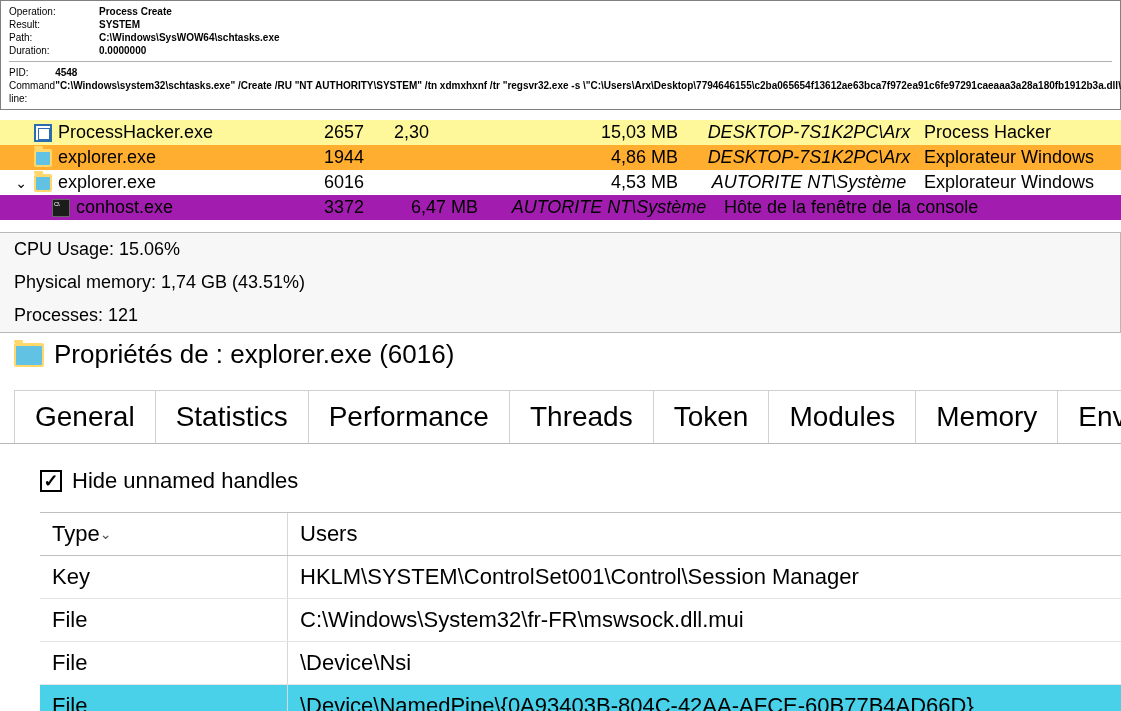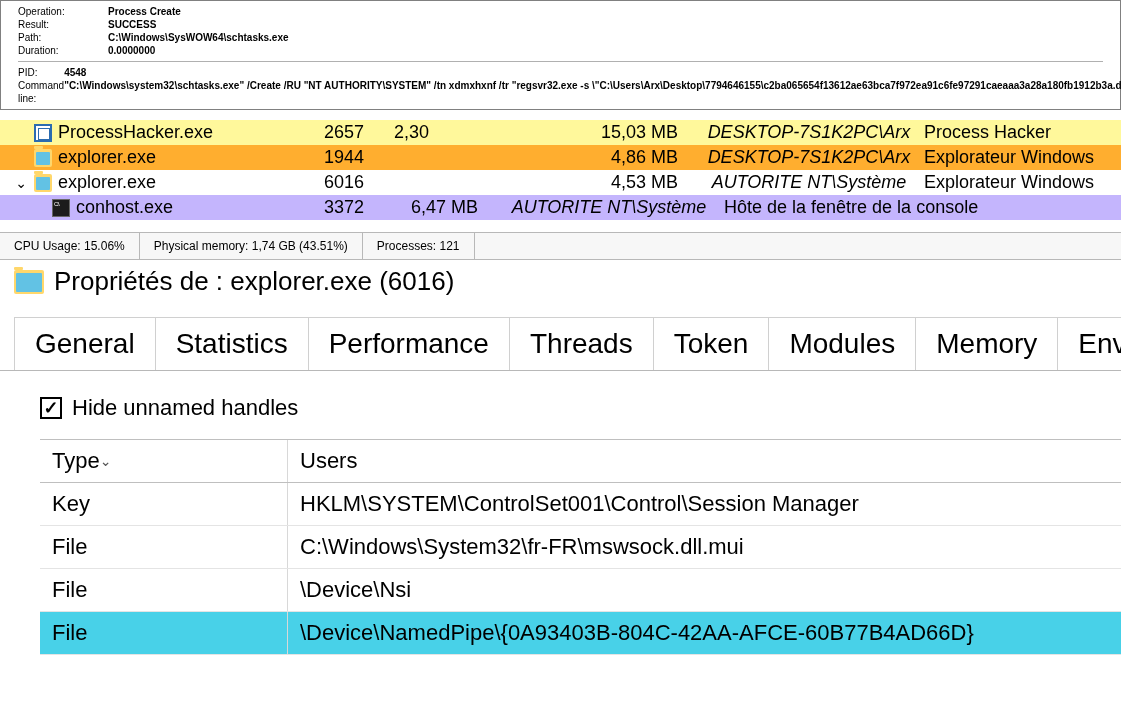--- a/index.html
+++ b/index.html
@@ -1,53 +1,53 @@
 <!DOCTYPE html>
 <html><head>
 <meta charset="utf-8">
 <style>
   * { box-sizing: border-box; font-family: "Segoe UI", Tahoma, sans-serif; }
   body { margin: 0; padding: 0; background: #fff; color: #000; width: 1121px; }
 
   
-  .event { border: 1px solid #808080; padding: 4px 17px; font-size: 10px; line-height: 13px; }
+  .event { border: 1px solid #808080; padding: 4px 8px; font-size: 10px; line-height: 13px; }
   .event .rows { display: table; }
   .event .row { display: table-row; }
   .event .lbl { display: table-cell; width: 90px; color: #000; }
   .event .val { display: table-cell; white-space: nowrap; font-weight: bold; }
   .event hr { border: none; border-top: 1px solid #b0b0b0; margin: 4px 0; }
   .event .row2 .lbl { width: 180px; }
 
   
   .plist { font-size: 18px; margin-top: 10px; }
   .plist .prow { display: flex; align-items: center; padding: 2px 0 2px 14px; }
   .plist .c-name { width: 310px; display: flex; align-items: center; gap: 6px; }
   .plist .c-pid  { width: 70px; text-align: left; }
   .plist .c-cpu  { width: 200px; text-align: left; }
   .plist .c-mem  { width: 100px; text-align: right; padding-right: 16px; }
   .plist .c-user { width: 230px; text-align: center; font-style: italic; }
   .plist .c-desc { flex: 1; text-align: left; }
   .r0 { background: #fff89b; }
   .r1 { background: #ffae2f; }
   .r2 { background: #fff; }
-  .r3 { background: #c4b5fd; }
+  .r3 { background: #a21caf; }
   .plist .indent { padding-left: 18px; }
   .plist .chev { width: 14px; display:inline-block; text-align:center; font-size:14px; }
 
   .icon { width: 18px; height: 18px; display: inline-block; vertical-align: middle; }
   .icon-ph { background:#fff; border:2px solid #2b6cb0; position:relative; }
   .icon-ph::after{content:"";position:absolute;left:2px;top:2px;width:10px;height:10px;border:1px solid #2b6cb0;}
   .icon-folder { background:#ffd76b; border-radius:2px; position:relative; }
   .icon-folder::before{content:"";position:absolute;left:0;top:-3px;width:9px;height:3px;background:#ffd76b;border-radius:1px;}
   .icon-folder::after{content:"";position:absolute;left:2px;top:3px;right:2px;bottom:2px;background:#62c2e4;border-radius:1px;}
   .icon-cmd { background:#1c1c1c; border:1px solid #666; position:relative; }
   .icon-cmd::after{content:"C:\\";color:#fff;font-size:6px;position:absolute;top:1px;left:1px;letter-spacing:-1px;}
 
   
-  .statusbar { border-top:1px solid #b8b8b8; border-bottom:1px solid #b8b8b8; display:flex; font-size:12px; background:#f7f7f7; }
+  .statusbar { border-top:1px solid #b8b8b8; border-bottom:1px solid #b8b8b8; display:flex; font-size:18px; background:#f7f7f7;flex-direction:column; }
   .statusbar .cell { padding: 6px 14px; border-right:1px solid #b8b8b8; }
 
   
   .prophdr { display:flex; align-items:center; gap:10px; padding: 6px 12px 6px 14px; font-size:26px; }
   .prophdr .icon-folder { width:30px; height:24px; }
 
   
   .tabbar { display:flex; border-bottom:1px solid #b8b8b8; margin-top:14px; padding-left:14px; font-size:28px; }
   .tabbar .tab { padding: 10px 20px; border:1px solid #d0d0d0; border-bottom:none; background:#fff; margin-right:-1px; cursor:pointer; }
   .tabbar .tab:last-child { border-right:none; }
@@ -69,21 +69,21 @@
 <body>
 
 <div class="event">
   <div class="rows">
     <div class="row">
         <span class="lbl">Operation:</span>
         <span class="val">Process Create</span>
       </div>
     <div class="row">
         <span class="lbl">Result:</span>
-        <span class="val">SUCCESS</span>
+        <span class="val">SYSTEM</span>
       </div>
     <div class="row">
         <span class="lbl">Path:</span>
         <span class="val">C:\Windows\SysWOW64\schtasks.exe</span>
       </div>
     <div class="row">
         <span class="lbl">Duration:</span>
         <span class="val">0.0000000</span>
       </div>
   </div>

